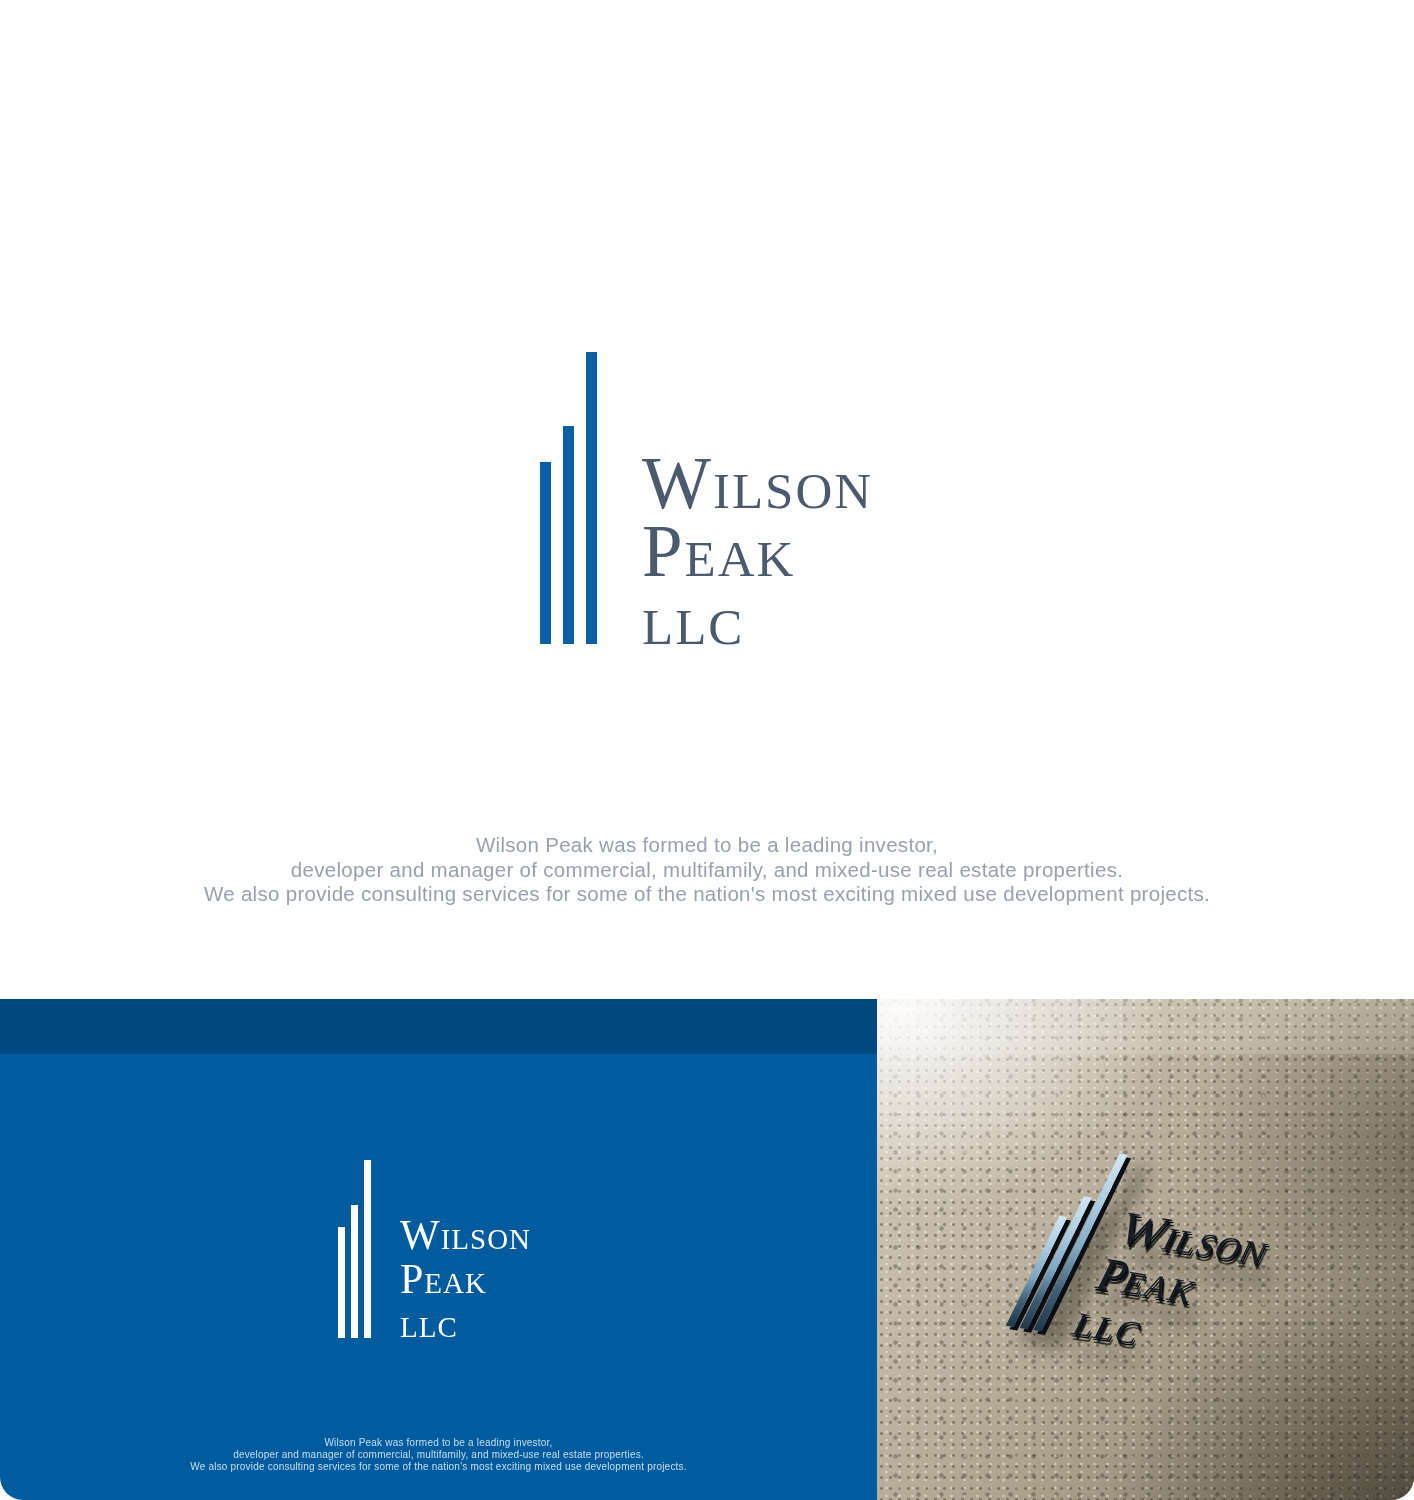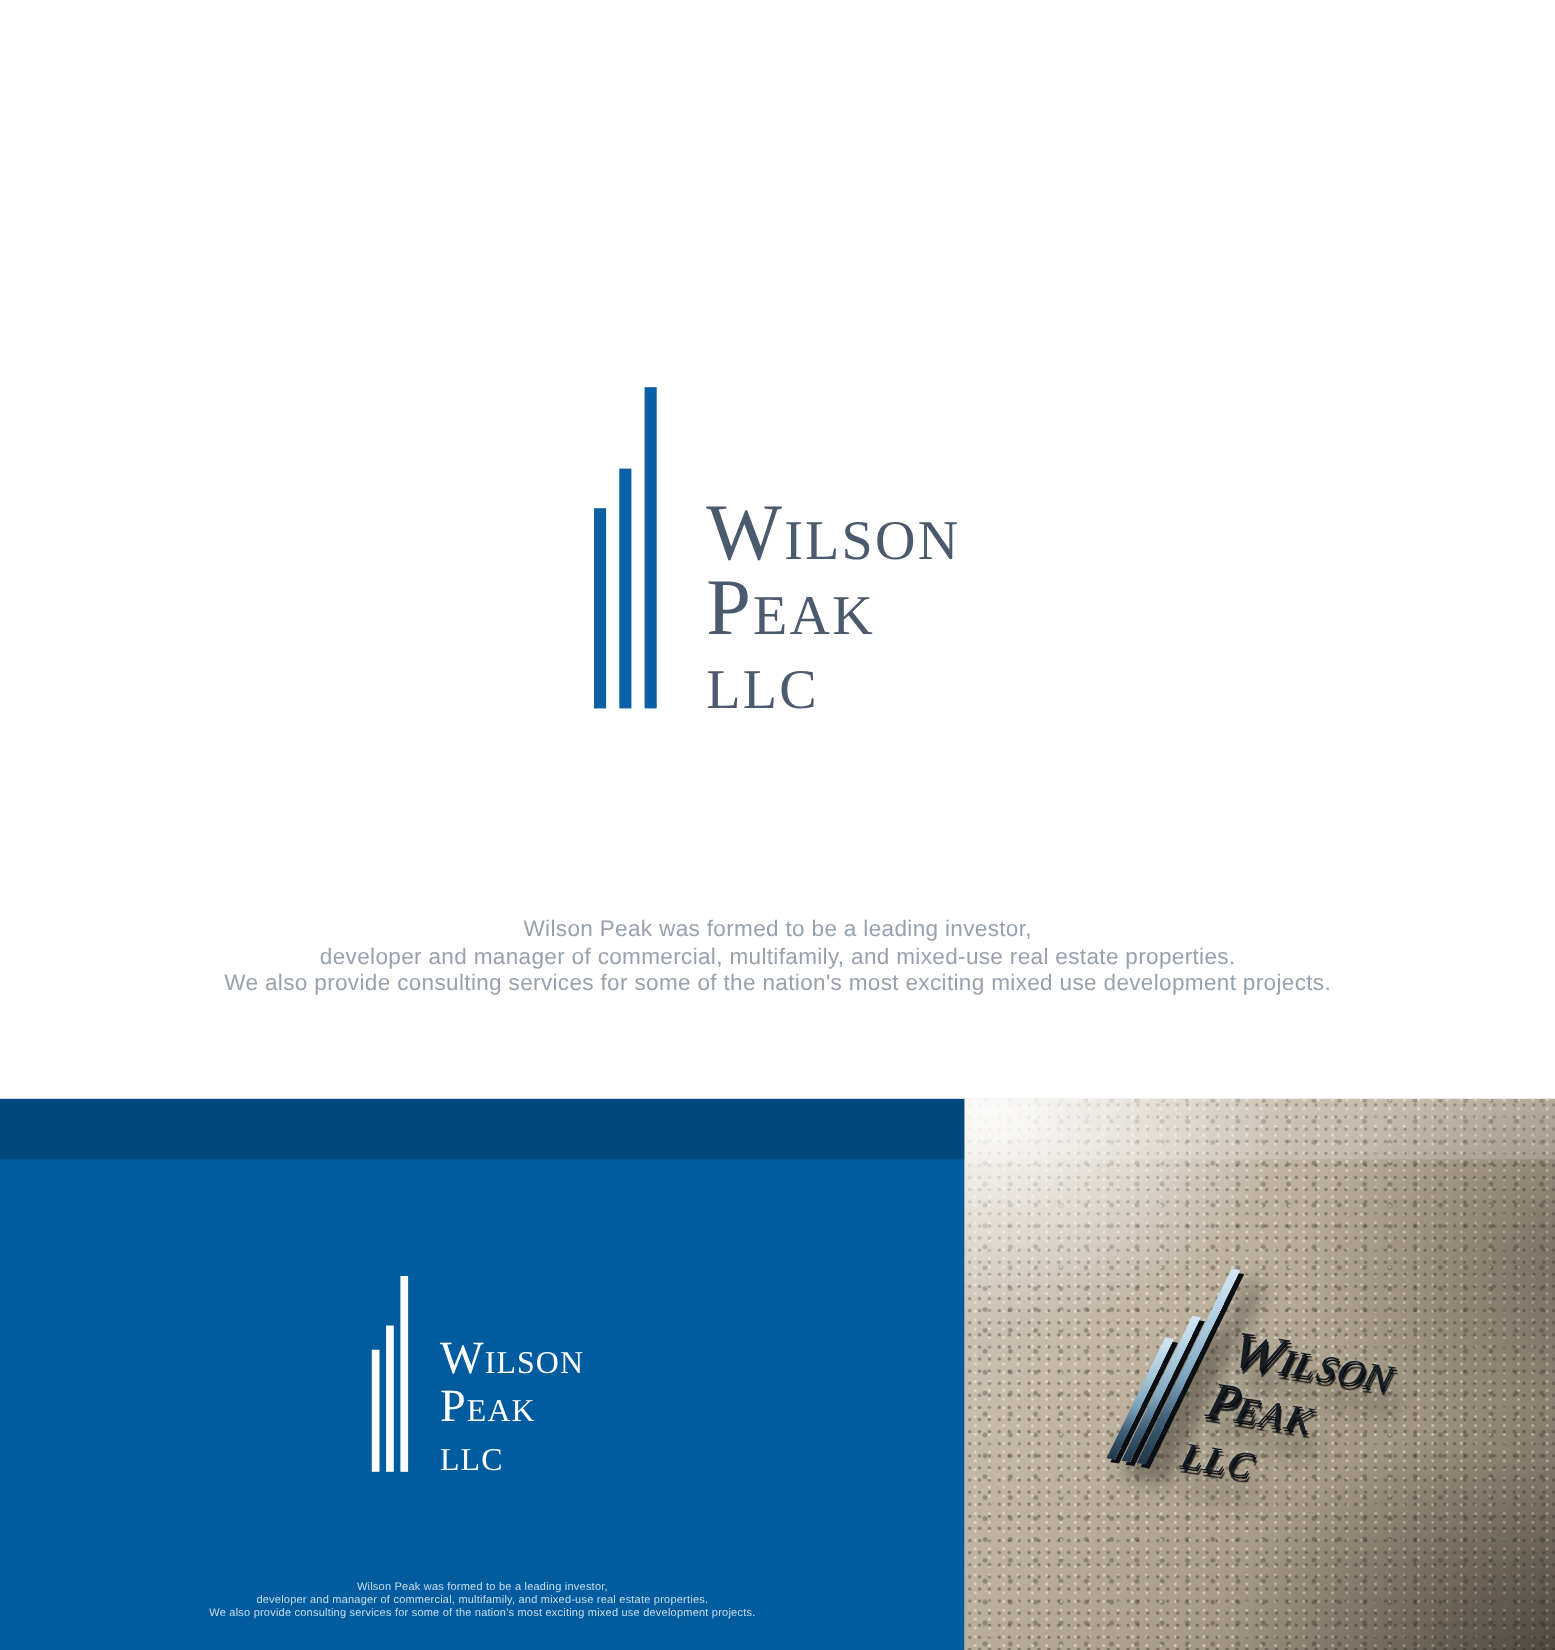--- a/index.html
+++ b/index.html
@@ -1,17 +1,17 @@
 <!DOCTYPE html>
 <html><head>
 <meta charset="utf-8">
 <style>
   html,body{margin:0;padding:0;background:#ffffff;}
   body{font-family:"Liberation Sans",sans-serif;}
-  .page{position:relative;width:1414px;height:1500px;background:#ffffff;overflow:hidden;}
+  .page{position:relative;width:1414px;height:1500px;background:#ffffff;overflow:hidden;border-radius:23px;}
 
   
   .logo{display:flex;align-items:flex-end;}
   .bars{display:flex;align-items:flex-end;}
   .bar{display:block;flex:0 0 auto;}
   .wordmark{font-family:"Liberation Serif","DejaVu Serif",serif;font-variant:small-caps;font-weight:400;}
   .wm-line{display:block;white-space:nowrap;}
   .wm-llc{text-transform:lowercase;}
 
   

